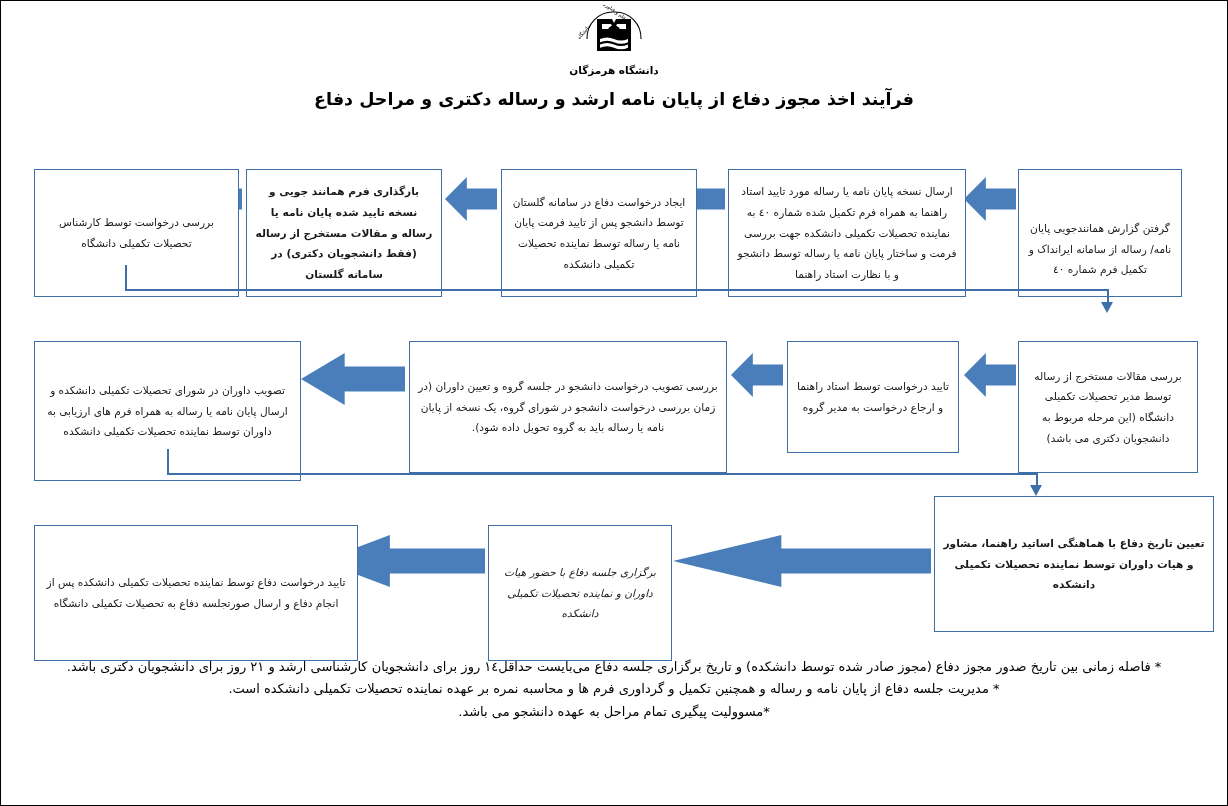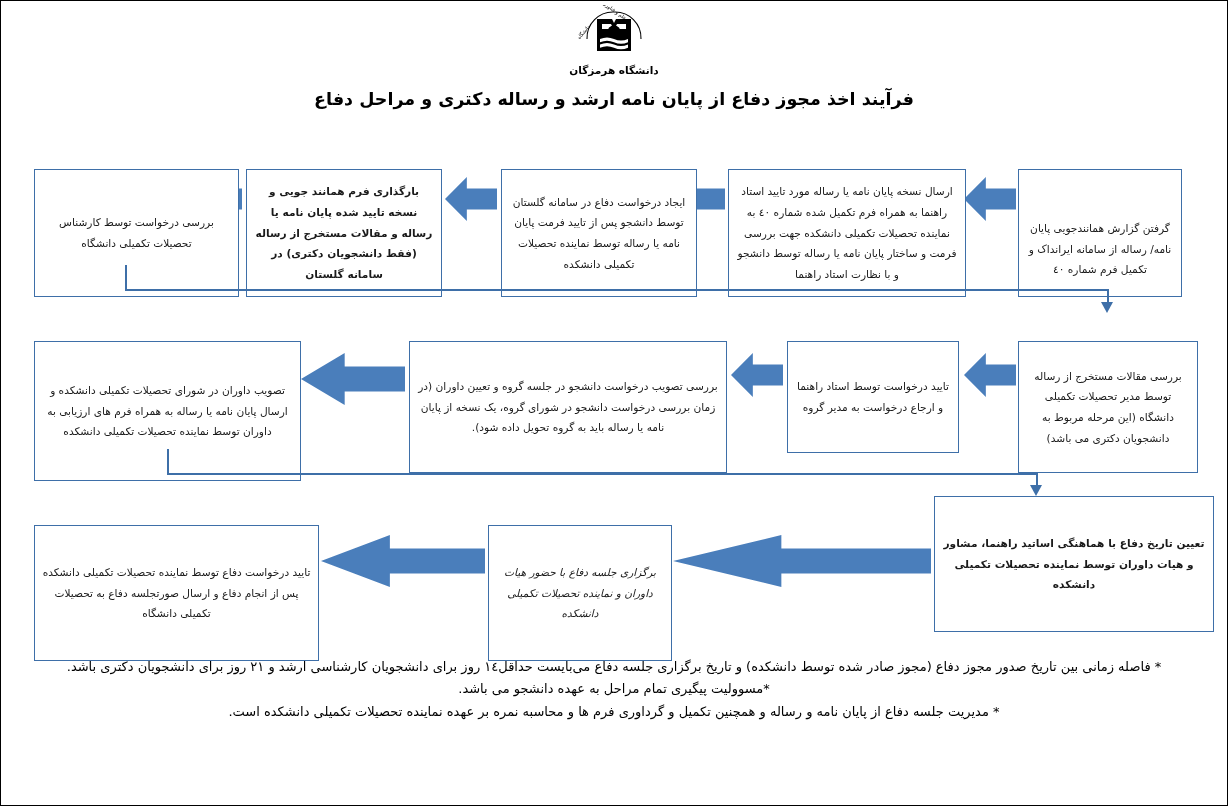--- a/index.html
+++ b/index.html
@@ -178,23 +178,23 @@
   </div>
 
   <div class="arrow arrow-left" style="left:672px;top:534px;width:258px;height:52px;"></div>
 
   <div class="box" style="left:487px;top:492px;width:184px;height:136px;font-style:italic;">
     <span>برگزاری جلسه دفاع با حضور هیات داوران و نماینده تحصیلات تکمیلی دانشکده</span>
   </div>
 
   <div class="arrow arrow-left" style="left:320px;top:534px;width:164px;height:52px;"></div>
 
-  <div class="box" style="left:33px;top:492px;width:285px;height:136px;">
+  <div class="box" style="left:33px;top:492px;width:324px;height:136px;">
     <span>تایید درخواست دفاع توسط نماینده تحصیلات تکمیلی دانشکده پس از انجام دفاع و ارسال صورتجلسه دفاع به تحصیلات تکمیلی دانشگاه</span>
   </div>
 
   <div class="notes">
     <span class="note n1">* فاصله زمانی بین تاریخ صدور مجوز دفاع (مجوز صادر شده توسط دانشکده) و تاریخ برگزاری جلسه دفاع می‌بایست حداقل١٤ روز برای دانشجویان کارشناسی ارشد و ٢١ روز برای دانشجویان دکتری باشد.</span>
+    <span class="note n2">* مدیریت جلسه دفاع از پایان نامه و رساله و همچنین تکمیل و گرداوری فرم ها و محاسبه نمره بر عهده نماینده تحصیلات تکمیلی دانشکده است.</span>
     <span class="note n3">*مسوولیت پیگیری تمام مراحل به عهده دانشجو می باشد.</span>
-    <span class="note n2">* مدیریت جلسه دفاع از پایان نامه و رساله و همچنین تکمیل و گرداوری فرم ها و محاسبه نمره بر عهده نماینده تحصیلات تکمیلی دانشکده است.</span>
   </div>
 
 </div>
 
 </body></html>

